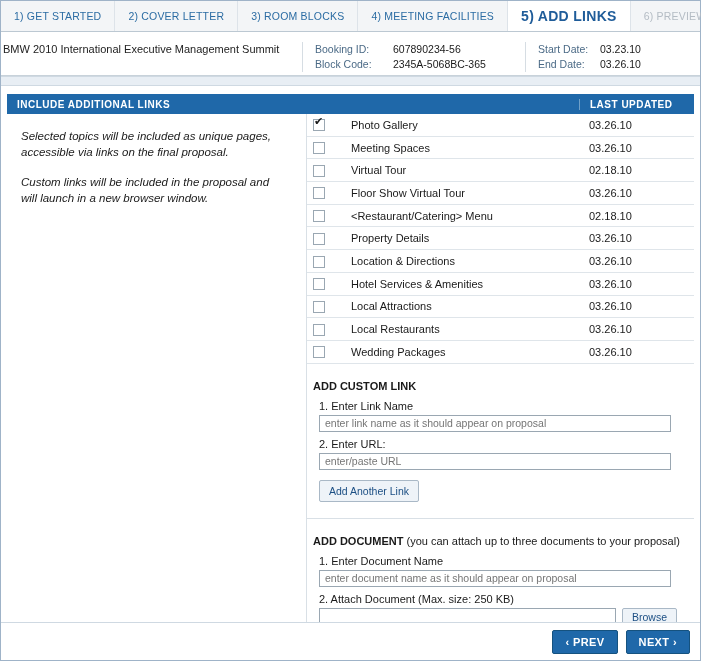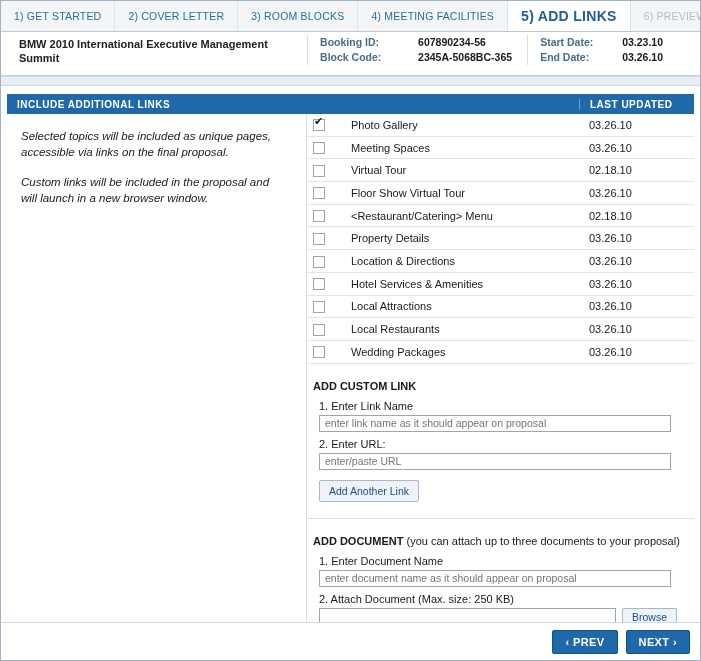--- a/index.html
+++ b/index.html
@@ -52,27 +52,26 @@
     background: #ffffff;
     border-right: 1px solid #dde3e9;
   }
   .step.disabled {
     color: #b4bcc4;
   }
 
   
   .summary {
     display: flex;
-    align-items: flex-end;
-    padding: 10px 12px 10px 18px;
+    align-items: flex-start;
+    padding: 10px 12px 10px 2px;
     background: #ffffff;
     border-bottom: 1px solid #c8d2da;
     height: 44px;
     box-sizing: border-box;
-    font-weight: bold;
   }
   .summary-left {
     flex: 1 1 auto;
     line-height: 14px;
     font-size: 11px;
     color: #222;
   }
   .summary-mid {
     width: 210px;
     font-size: 10.5px;
@@ -84,21 +83,20 @@
   .summary-right {
     width: 150px;
     font-size: 10.5px;
     color: #333;
     line-height: 15px;
     border-left: 1px solid #d6dde3;
     padding-left: 12px;
   }
   .kv {
     display: flex;
-    gap: 20px;
   }
   .kv .k {
     color: #4b6a86;
     width: 78px;
     flex: 0 0 auto;
   }
   .summary-right .kv .k {
     width: 62px;
   }
   .kv .v {

